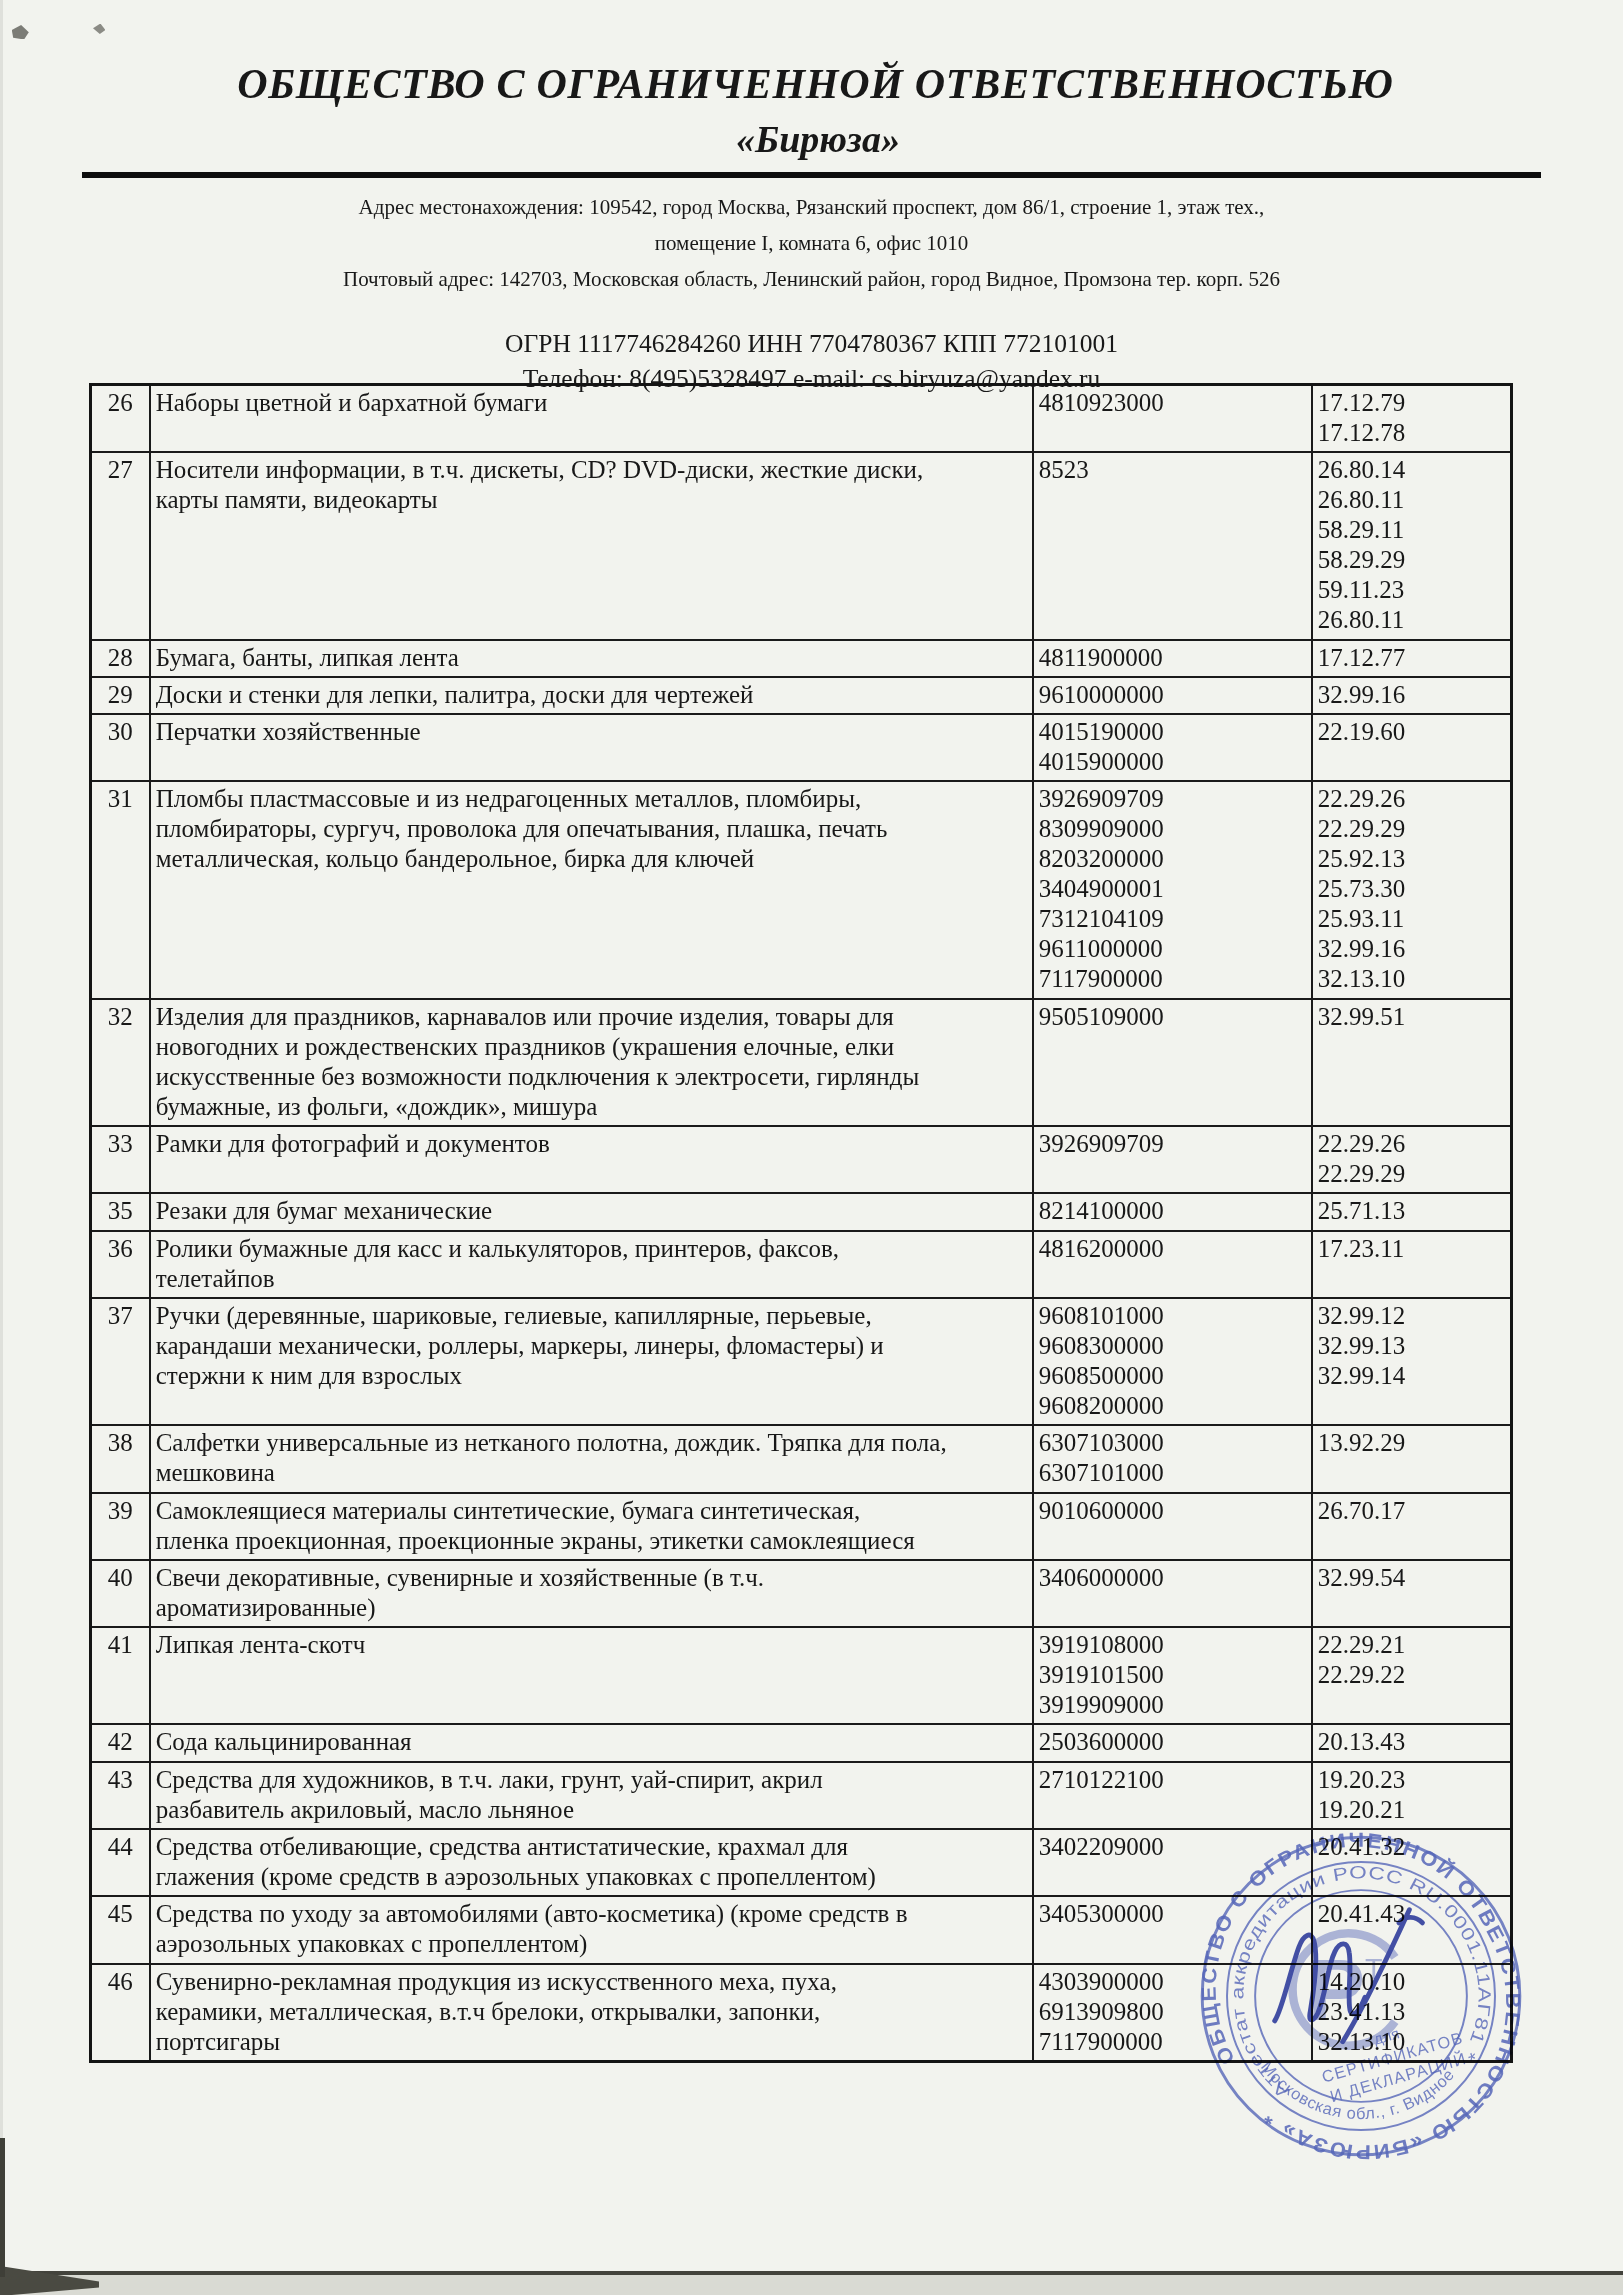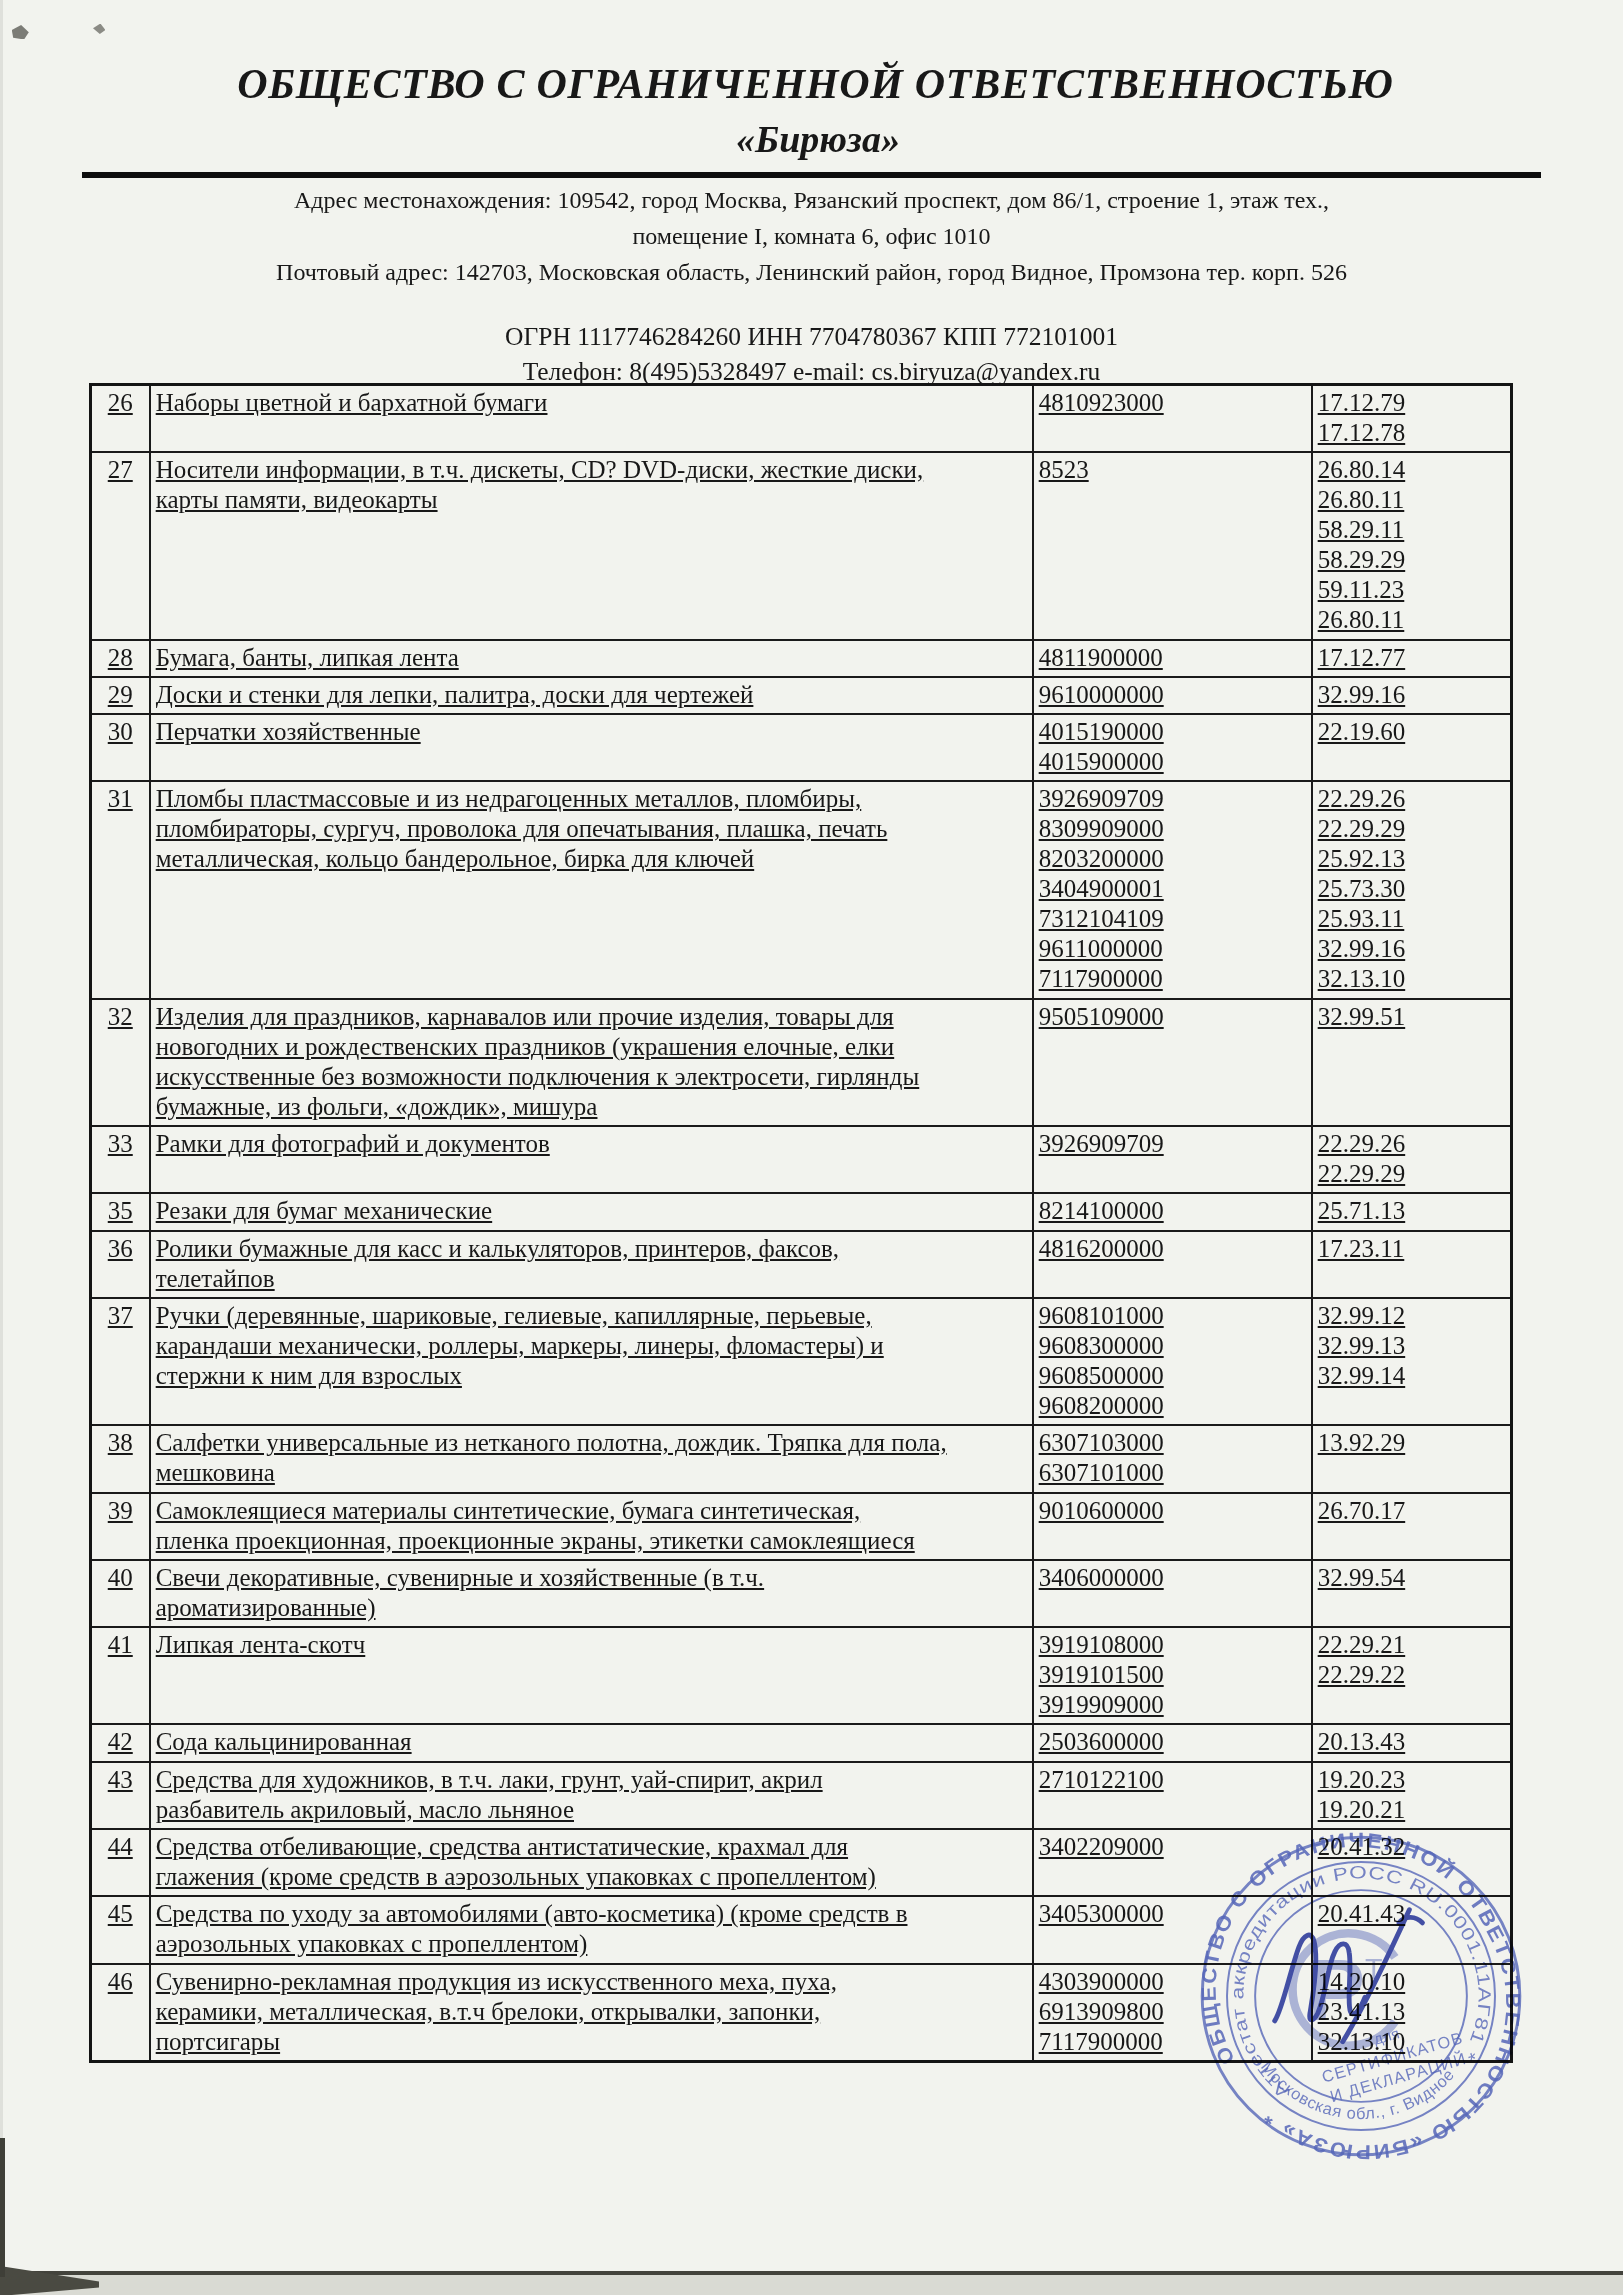--- a/index.html
+++ b/index.html
@@ -23,35 +23,35 @@
   .scan-left-edge{position:absolute;left:0;top:2138px;width:4.6px;height:139px;background:#3f3f38;}
   .scan-bottom-strip{position:absolute;left:0;top:2275px;width:100%;height:21px;background:#d9dad3;}
   .scan-bottom-line{position:absolute;left:5.2px;top:2271px;width:1618px;height:3.9px;background:#43433c;}
   .scan-corner{position:absolute;left:0;top:2266px;width:99px;height:30px;background:#4a4a42;
     clip-path:polygon(0 0,100% 52%,100% 72%,0 100%);}
   
   .header{position:absolute;left:0;top:0;width:1623px;text-align:center;}
   .company-type{margin-top:60px;font-size:42px;font-weight:bold;font-style:italic;letter-spacing:0.7px;padding-left:8px;}
   .company-name{margin-top:9.2px;font-size:38px;font-weight:bold;font-style:italic;padding-left:13px;}
   .header-rule{margin:10.5px auto 0 auto;width:1459px;height:5.9px;background:#0d0d0d;}
-  .addr-block{margin-top:4px;font-size:24px;line-height:36px;}
+  .addr-block{margin-top:11px;font-size:21px;line-height:36px;}
   .reg-block{margin-top:29px;font-size:25.5px;line-height:35px;}
   
   table.products{
     position:absolute;left:89px;top:383px;width:1421px;
     border-collapse:collapse;table-layout:fixed;
   }
   table.products td{
     border:2px solid #1a1a1a;
     vertical-align:top;
     font-size:25px;line-height:30px;
     padding:2px 5.2px 3.3px 5.2px;
   }
   table.products tr{border-top:2.6px solid #1a1a1a;}
-  table.products{border:3.3px solid #141414;text-decoration:underline;}
+  table.products{border:3.3px solid #141414;}
   td.col-num{width:59px;text-align:center;padding-left:0;padding-right:0;}
   td.col-desc{width:883px;padding-left:14.4px;padding-right:22px;}
   td.col-code{width:279px;padding-left:15.7px;}
   td.col-class{width:200px;padding-left:17px;}
   .line{white-space:nowrap;}
   
   :root{--stamp-ink:#4d5fc1;--sig-ink:#2e3da6;}
   .stamp{position:absolute;left:1178px;top:1813px;width:366px;height:366px;
     mix-blend-mode:multiply;opacity:.93;}
   .stamp svg{display:block;}

